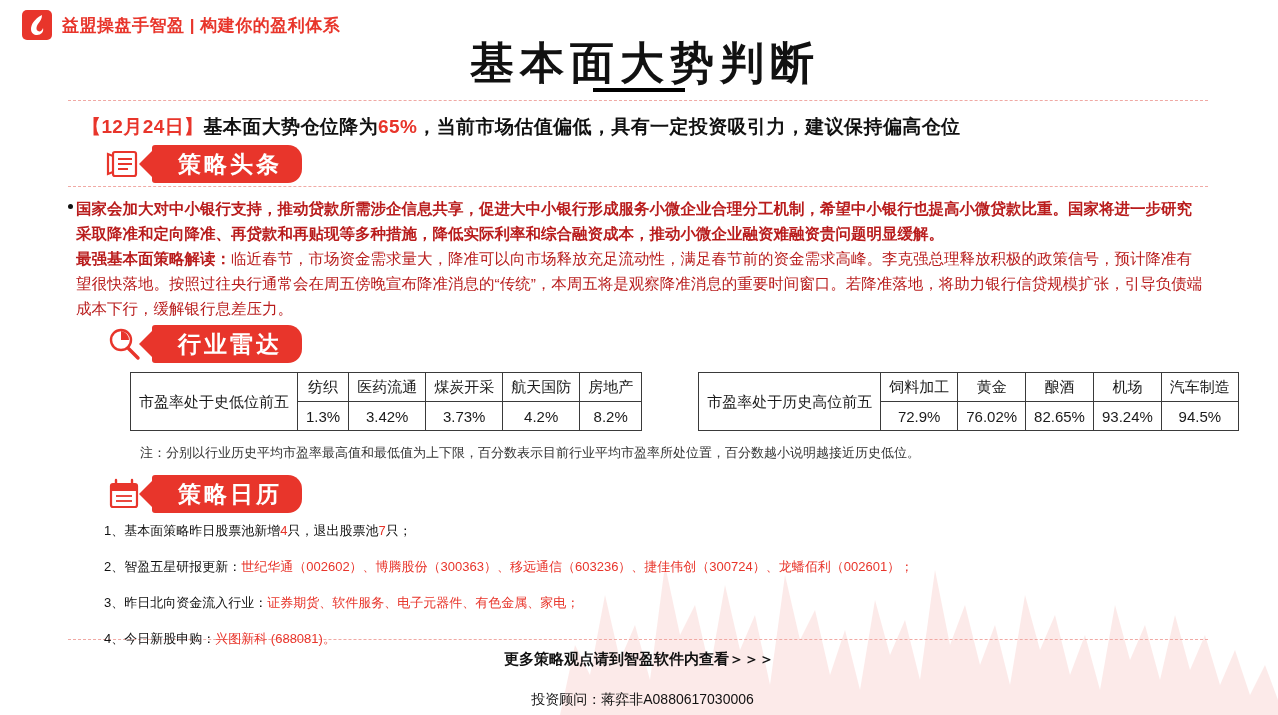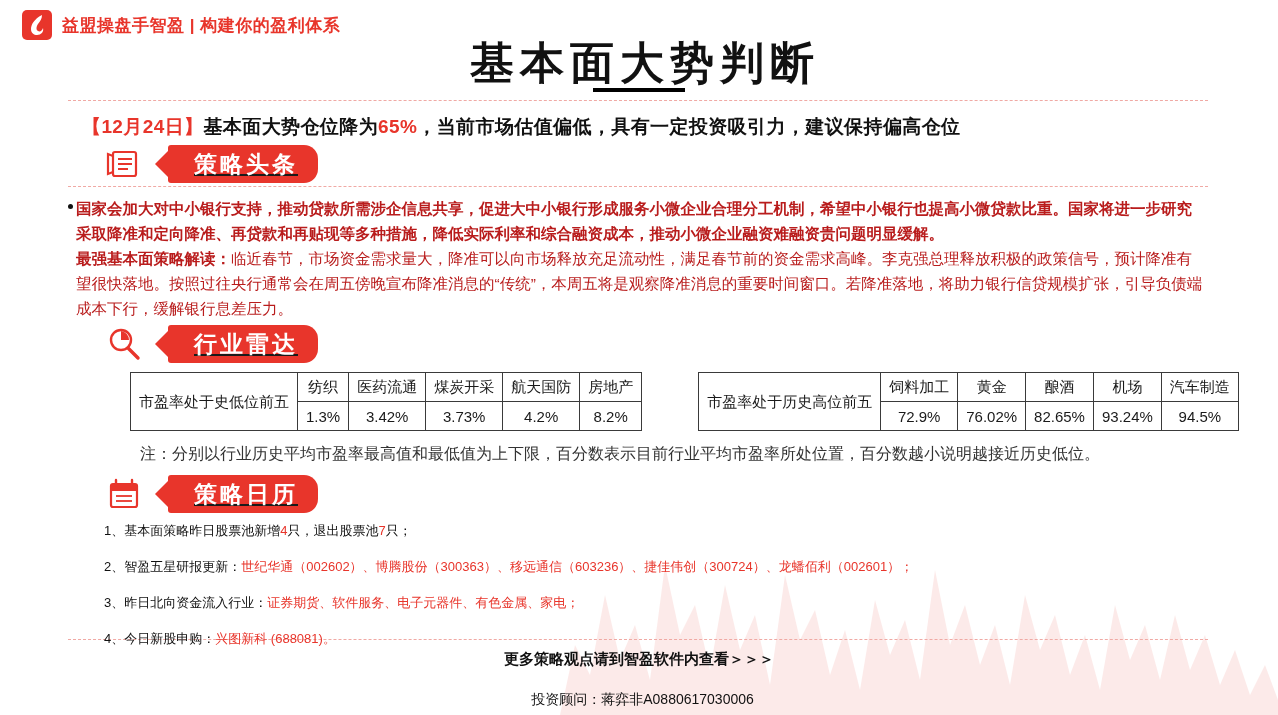--- a/index.html
+++ b/index.html
@@ -121,22 +121,21 @@
     color: #111;
     letter-spacing: 0.4px;
   }
   .summary .red { color: #e8352b; }
 
   
   .sec {
     position: absolute;
     display: flex;
     align-items: center;
-    gap: 24px;
-    text-decoration: underline;
+    gap: 8px;
   }
   .sec-icon {
     width: 40px;
     height: 40px;
     position: relative;
   }
   .ribbon {
     position: relative;
     height: 38px;
     background: #e8352b;
@@ -206,21 +205,21 @@
     font-weight: normal;
     line-height: 19px;
     padding: 4px 6px;
     width: 92px;
     margin-top: 23px;
   }
   .note {
     position: absolute;
     left: 140px;
     top: 444px;
-    font-size: 16px;
+    font-size: 13px;
     color: #333;
   }
 
   
   .cal-list {
     position: absolute;
     left: 104px;
     top: 520px;
     width: 1090px;
     font-size: 13px;

